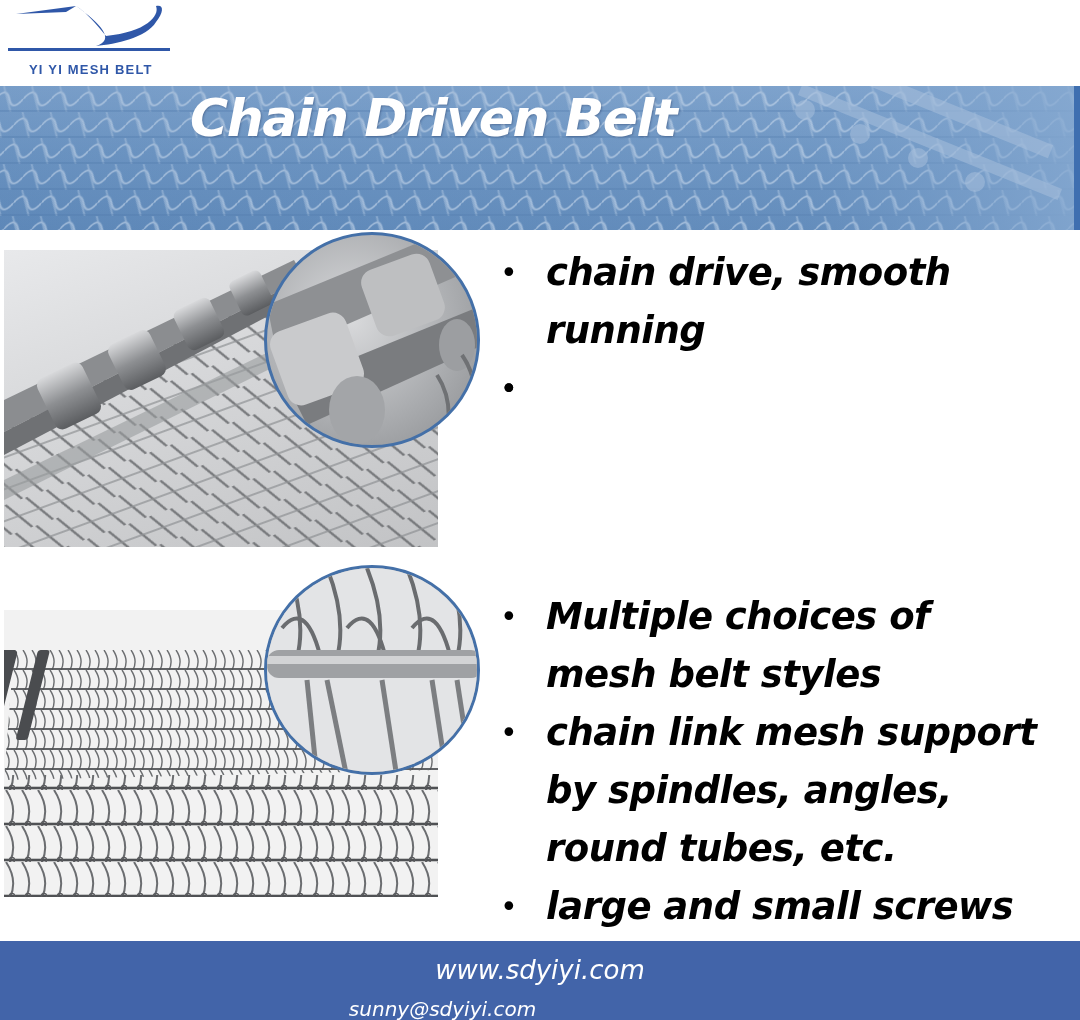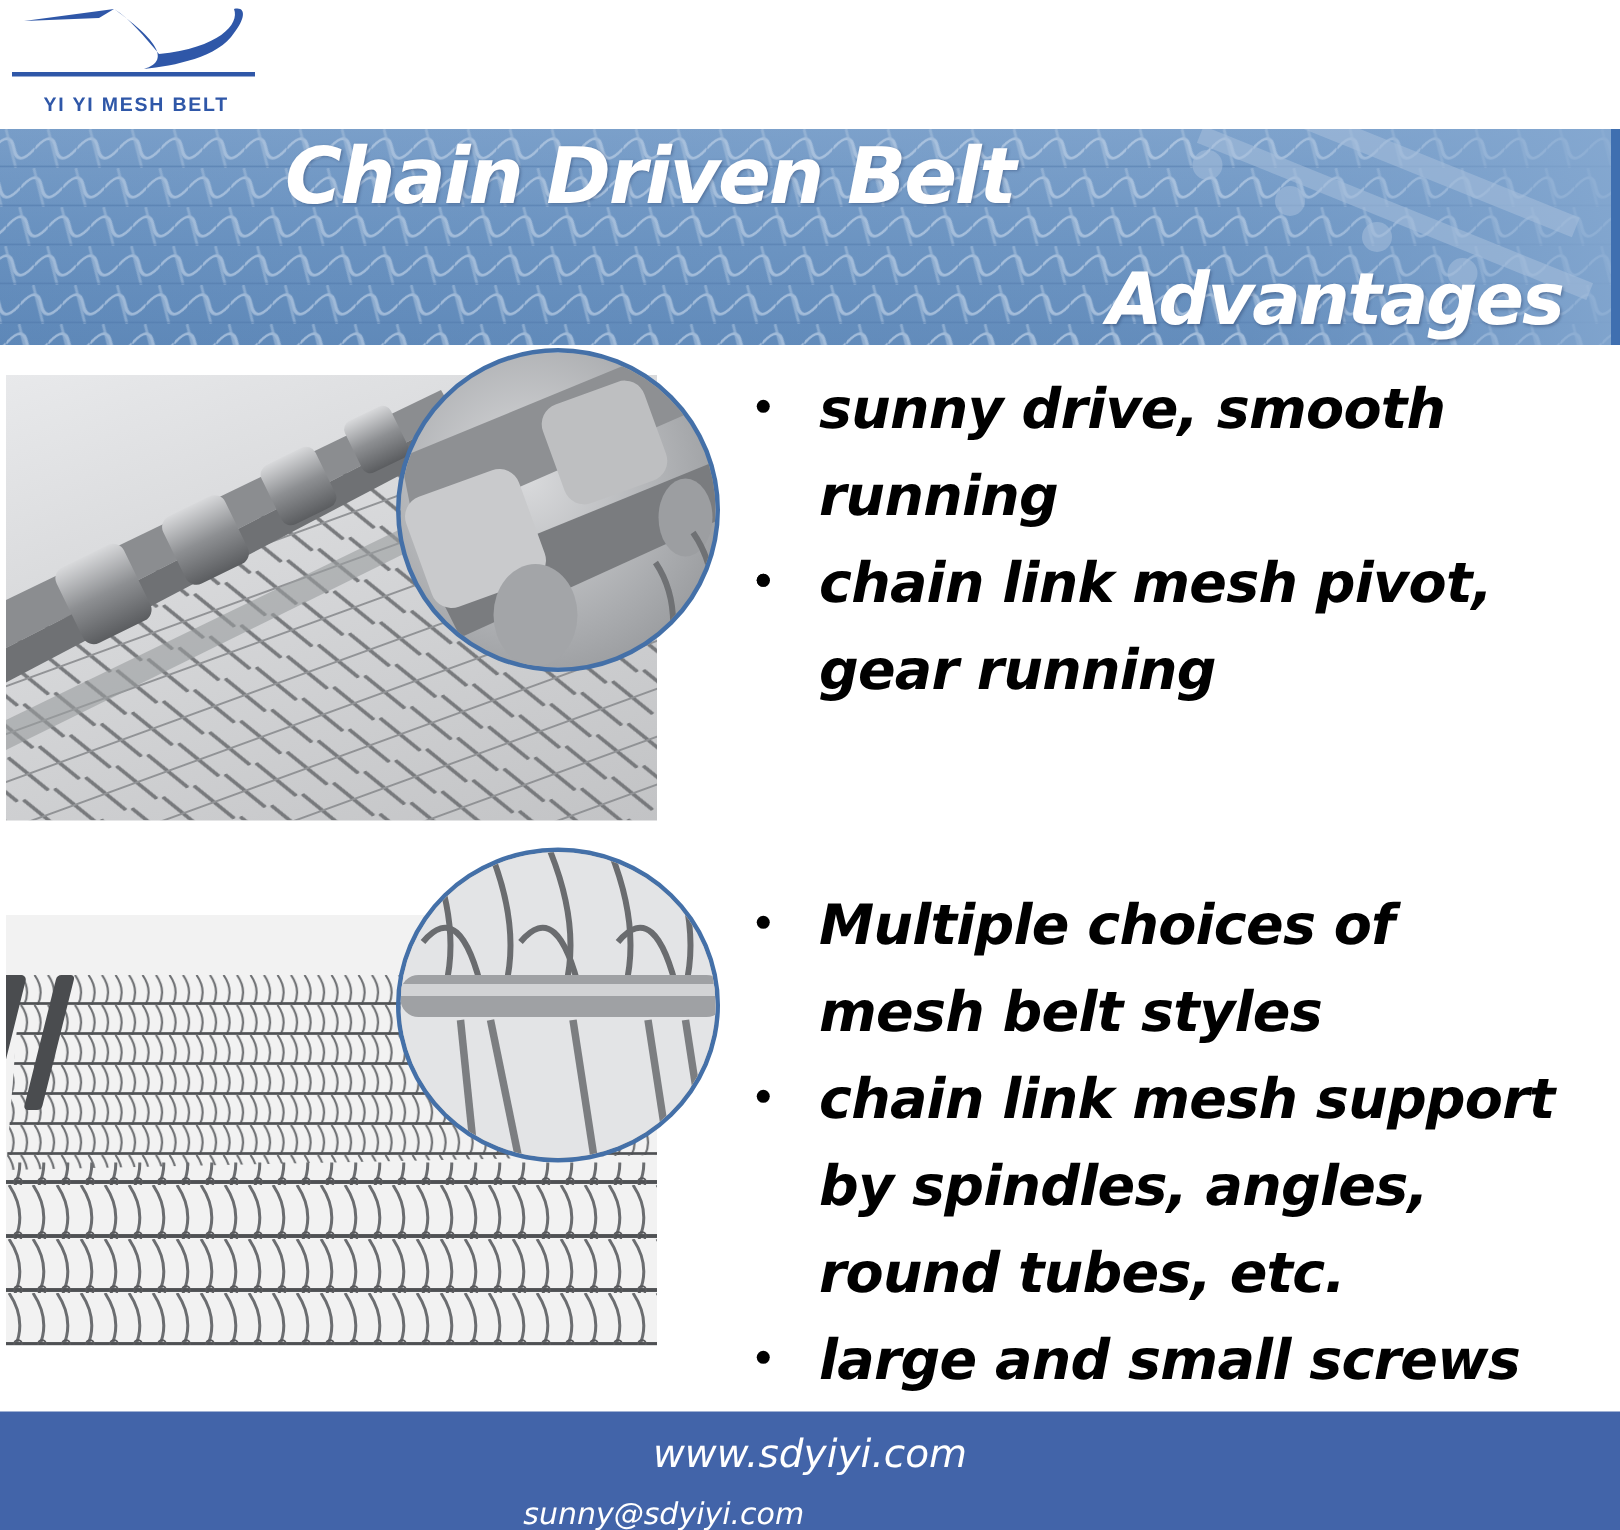--- a/index.html
+++ b/index.html
@@ -95,21 +95,20 @@
     <g opacity="0.55" fill="#a7bfdc">
       <rect x="800" y="10" width="260" height="14" transform="rotate(22 930 17)"></rect>
       <rect x="790" y="50" width="280" height="12" transform="rotate(22 930 56)"></rect>
       <circle cx="805" cy="24" r="10"></circle>
         <circle cx="860" cy="48" r="10"></circle>
         <circle cx="918" cy="72" r="10"></circle>
         <circle cx="975" cy="96" r="10"></circle>
     </g>
   </svg>
   <div class="banner-title">Chain Driven Belt</div>
-  <div class="banner-subtitle">Advantages</div>
   <div class="banner-edge"></div>
 </div>
 
 <div class="photo photo-1">
   <svg width="434" height="297" viewBox="0 0 434 297">
     <defs>
       <linearGradient id="steel" x1="0" x2="0" y1="0" y2="1">
         <stop offset="0" stop-color="#d8d9db"></stop>
           <stop offset="0.5" stop-color="#8d8f92"></stop>
           <stop offset="1" stop-color="#5b5d60"></stop>
@@ -185,25 +184,24 @@
       <path d="M60 112 L80 210"></path>
         <path d="M115 112 L130 210"></path>
         <path d="M165 112 L180 210"></path>
       <path d="M40 112 L50 210"></path>
         <path d="M190 112 L205 210"></path>
     </g>
   </svg>
 </div>
 
 <ul class="adv-list list-1">
-  <li><span class="bullet">•</span><span> sunny drive, smooth
+  <li><span class="bullet">•</span><span> chain drive, smooth
 running</span></li>
   <li><span class="bullet">•</span></li>
-  <li><span class="bullet">•</span><span> chain link mesh pivot,
-gear running</span></li>
+  <li><span class="bullet">•</span></li>
 </ul>
 
 <ul class="adv-list list-2">
   <li><span class="bullet">•</span><span>  Multiple choices of
  mesh belt styles</span></li>
   <li><span class="bullet">•</span><span>chain link mesh support
 by spindles, angles,
 round tubes, etc.</span></li>
   <li><span class="bullet">•</span><span> large and small screws</span></li>
 </ul>

